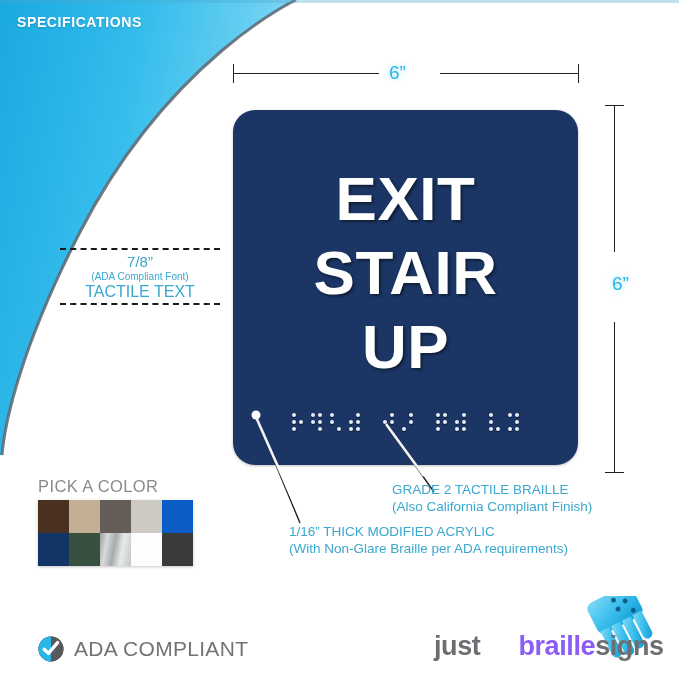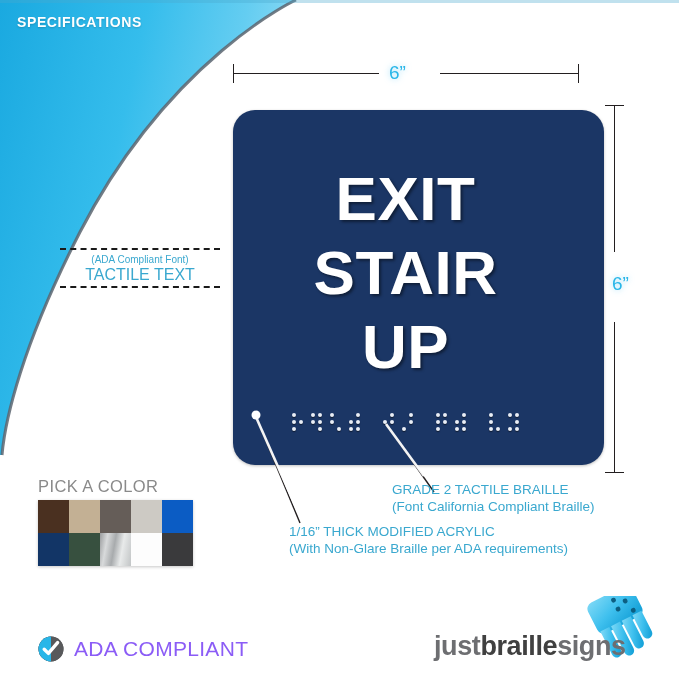--- a/index.html
+++ b/index.html
@@ -76,21 +76,20 @@
   
   #sign {
     position: absolute;
     left: 233px;
     top: 110px;
     width: 345px;
     height: 355px;
     background: #1b3665;
     border-radius: 22px;
     box-shadow: 0 1px 3px rgba(0,0,0,0.25);
-    padding-left: 26px;
   }
   #sign-text {
     position: absolute;
     left: 0;
     top: 52px;
     width: 345px;
     text-align: center;
     color: #ffffff;
     font-size: 62px;
     line-height: 74px;
@@ -188,21 +187,21 @@
   
   #ada-badge-row {
     position: absolute;
     left: 38px;
     top: 636px;
     display: flex;
     align-items: center;
     gap: 10px;
   }
   #ada-label {
-    color: #8b5cf6;
+    color: #737373;
     font-size: 21px;
     letter-spacing: 0.3px;
   }
 
   #logo {
     position: absolute;
     left: 434px;
     top: 596px;
     width: 230px;
     height: 68px;
@@ -210,21 +209,21 @@
   #logo-wordmark {
     position: absolute;
     left: 0;
     bottom: 2px;
     font-size: 27px;
     font-weight: bold;
     letter-spacing: -0.4px;
     white-space: nowrap;
   }
   #logo-wordmark .g { color: #6d6e71; margin-top: 12px; }
-  #logo-wordmark .c { color: #404040; }
+  #logo-wordmark .c { color: #8b5cf6; margin-left: 38px; }
 </style>
 </head>
 <body>
 
 <div id="page">
 
   <svg id="swoosh-layer" viewBox="0 0 679 677" preserveAspectRatio="none">
     <defs>
       <linearGradient id="swooshGrad" x1="0" y1="0" x2="1" y2="0.35">
         <stop offset="0%" stop-color="#1aa9e0"></stop>
@@ -344,31 +343,32 @@
   <svg id="leaders" viewBox="0 0 679 677">
     <line x1="256" y1="417" x2="300" y2="523" stroke="#231f20" stroke-width="1.4"></line>
     <line x1="386" y1="424" x2="434" y2="492" stroke="#231f20" stroke-width="1.4"></line>
     <line x1="256" y1="417" x2="298" y2="512" stroke="#ffffff" stroke-width="2.6" opacity="0.95"></line>
     <line x1="386" y1="424" x2="424" y2="476" stroke="#ffffff" stroke-width="2.6" opacity="0.95"></line>
     <circle cx="256" cy="415" r="4.5" fill="#ffffff"></circle>
   </svg>
 
   <div id="callout-braille" class="callout">
     <span class="sub">GRADE 2 TACTILE BRAILLE</span>
-    <span class="sub">(Font California Compliant Braille)</span>
+    <span class="sub">(Also California Compliant Finish)</span>
   </div>
 
   <div id="callout-acrylic" class="callout">
     <span class="sub">1/16” THICK MODIFIED ACRYLIC</span>
     <span class="sub">(With Non-Glare Braille per ADA requirements)</span>
   </div>
 
   <div id="tactile-block">
     <div class="dash-rule"></div>
     <div id="tactile-inner">
+      <div id="tactile-size">7/8”</div>
       <div id="tactile-note">(ADA Compliant Font)</div>
       <div id="tactile-name">TACTILE TEXT</div>
     </div>
     <div class="dash-rule"></div>
   </div>
 
   <div id="pick-color-title">PICK A COLOR</div>
   <div id="swatch-grid">
     <div class="swatch" style="background:#4a3020"></div>
     <div class="swatch" style="background:#c3b094"></div>

